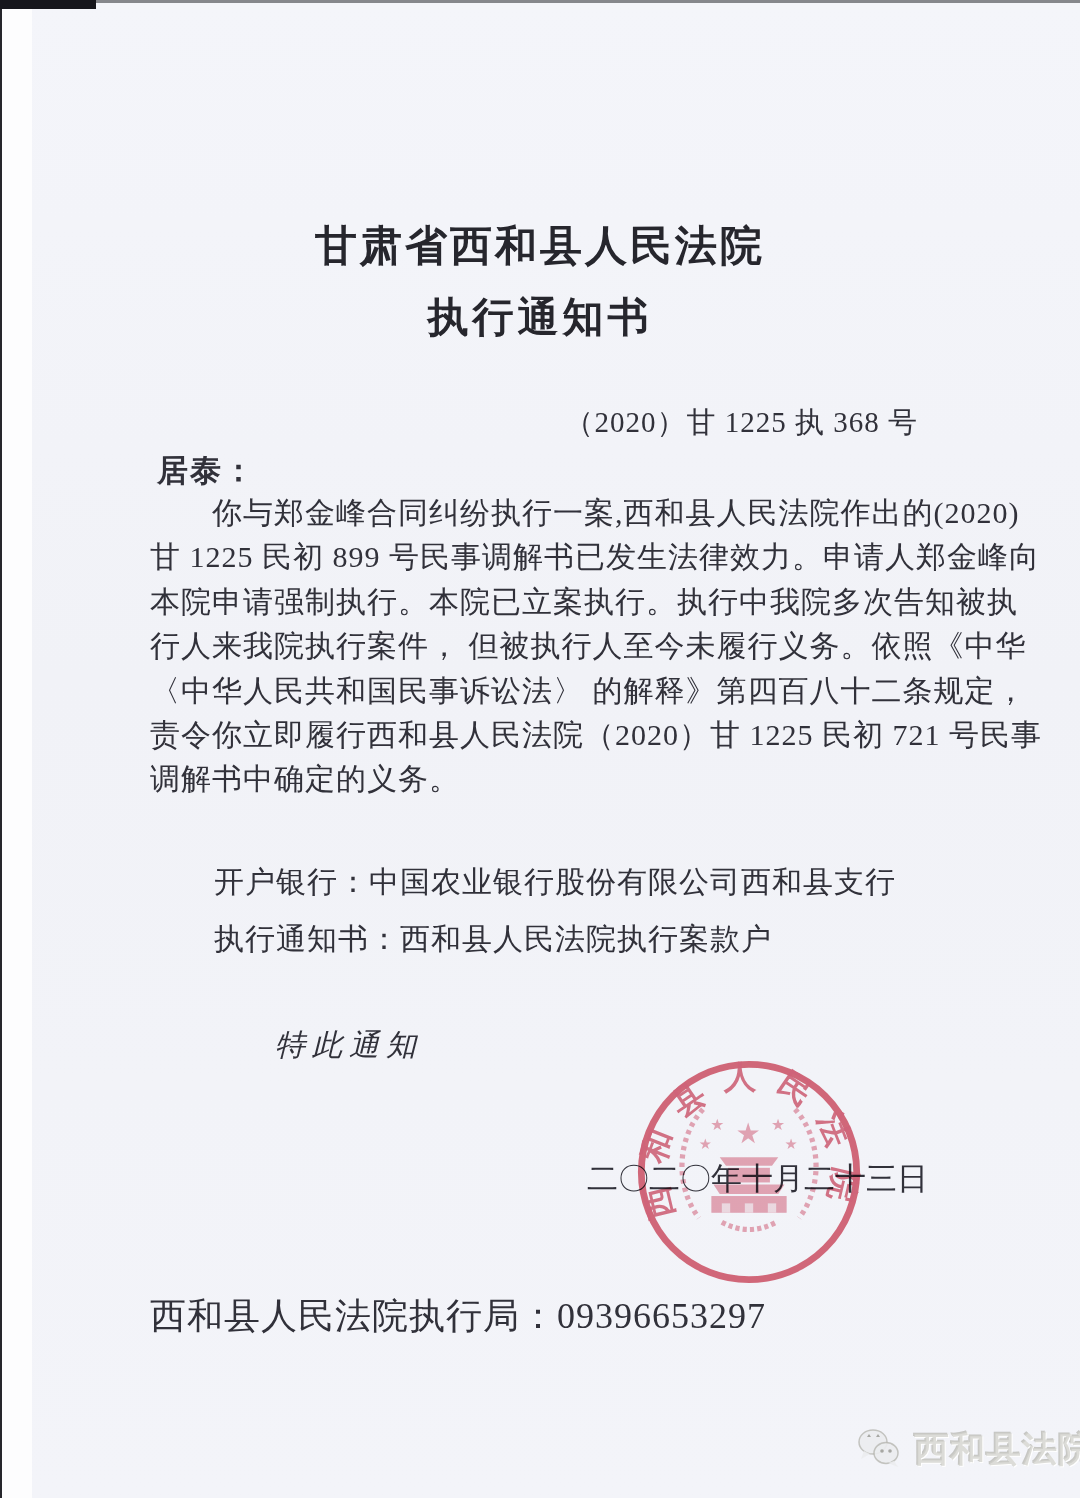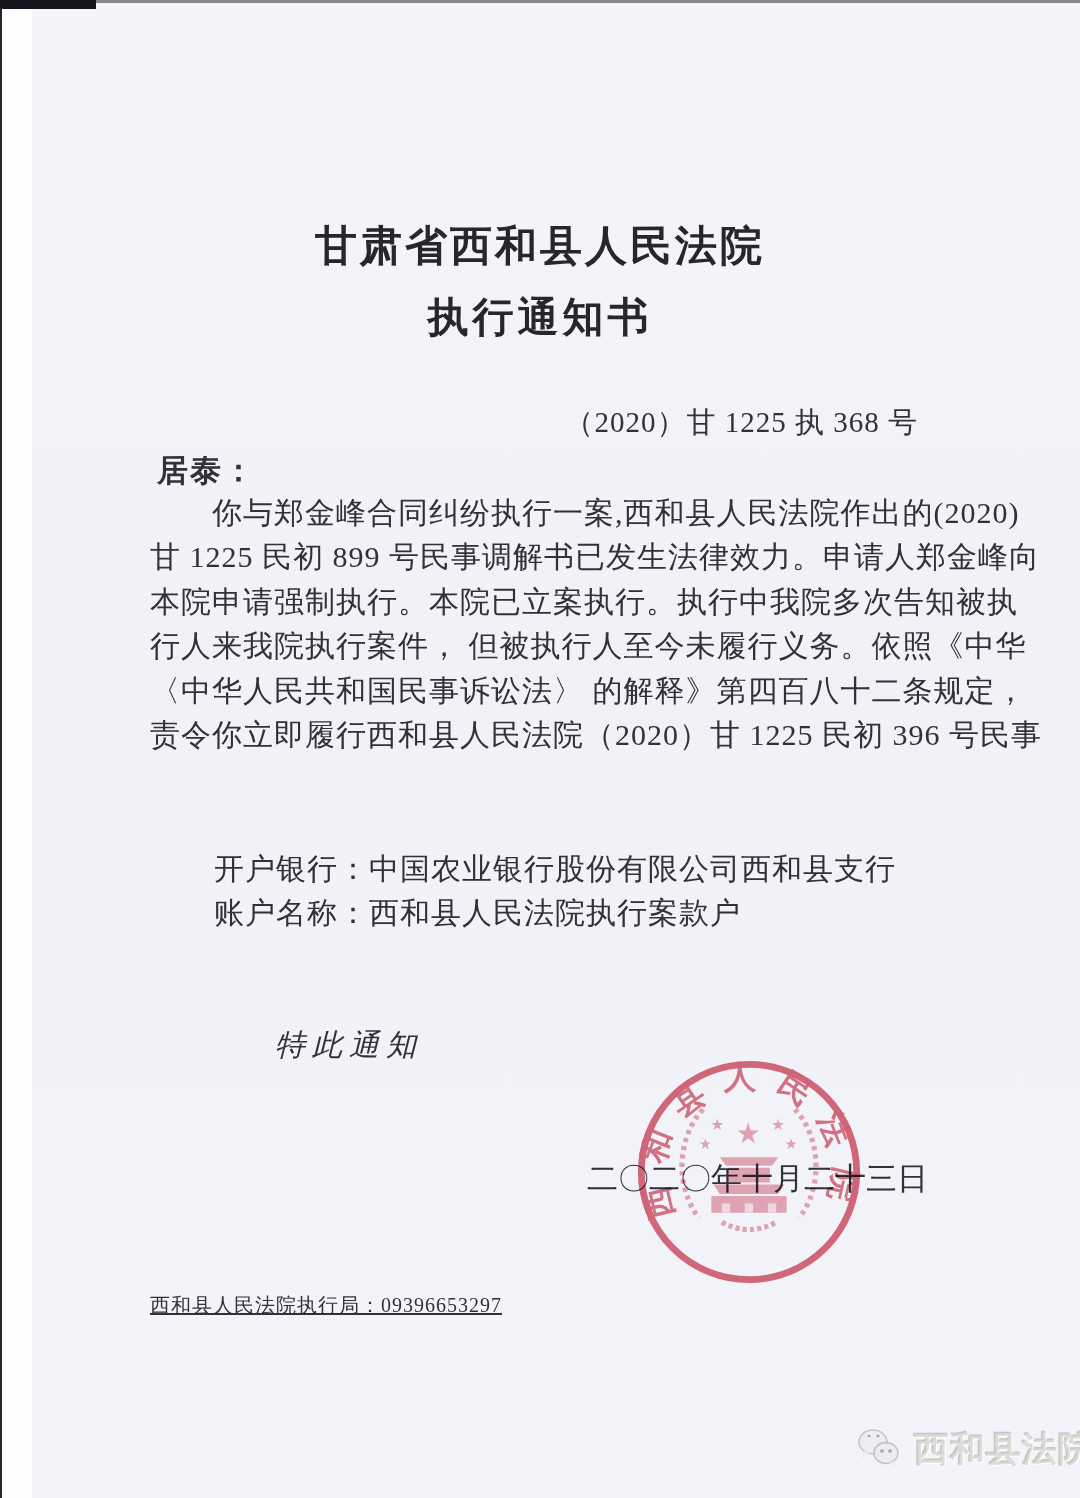--- a/index.html
+++ b/index.html
@@ -38,33 +38,33 @@
     position:absolute;left:150px;top:491px;width:860px;
     font-size:30px;line-height:44.4px;letter-spacing:1px;
   }
   .body-text .line{white-space:nowrap;height:44.4px;}
   .body-text .line.indent{padding-left:62px;}
 
   .bank-block{
     position:absolute;left:214px;top:847px;
     font-size:30px;line-height:44.4px;letter-spacing:1px;
   }
-  .bank-block .bank-row{white-space:nowrap;height:44.4px;}
+  .bank-block .bank-row{white-space:nowrap;height:44.4px;margin-top:13px;}
 
   .closing{
     position:absolute;left:275px;top:1025px;
     font-size:30px;letter-spacing:7px;font-style:italic;
   }
   .date-line{
     position:absolute;top:1158px;right:152px;
     font-size:31px;letter-spacing:0px;white-space:nowrap;z-index:2;
   }
   .footer-line{
     position:absolute;left:150px;top:1292px;
-    font-size:20px;letter-spacing:1px;white-space:nowrap;text-decoration:underline;
+    font-size:36px;letter-spacing:1px;white-space:nowrap;
   }
 
   .seal{
     position:absolute;left:634px;top:1057px;width:230px;height:230px;
     z-index:3;mix-blend-mode:multiply;opacity:.92;pointer-events:none;
     filter:blur(.4px);
   }
 
   .watermark{
     position:absolute;left:856px;top:1424px;height:50px;
@@ -101,29 +101,30 @@
 
       <div class="line">甘 1225 民初 899 号民事调解书已发生法律效力。申请人郑金峰向</div>
 
       <div class="line">本院申请强制执行。本院已立案执行。执行中我院多次告知被执</div>
 
       <div class="line">行人来我院执行案件， 但被执行人至今未履行义务。依照《中华</div>
 
 
       <div class="line">〈中华人民共和国民事诉讼法〉 的解释》第四百八十二条规定，</div>
 
-      <div class="line">责令你立即履行西和县人民法院（2020）甘 1225 民初 396 号民事</div>
+      <div class="line">责令你立即履行西和县人民法院（2020）甘 1225 民初 721 号民事</div>
 
+      <div class="line">调解书中确定的义务。</div>
     </div>
 
   <div class="bank-block ink">
 
       <div class="bank-row"><span>开户银行：</span><span>中国农业银行股份有限公司西和县支行</span></div>
 
-      <div class="bank-row"><span>账户名称：</span><span>西和县人民法院执行案款户</span></div>
+      <div class="bank-row"><span>执行通知书：</span><span>西和县人民法院执行案款户</span></div>
 
     </div>
 
   <div class="closing ink">特此通知</div>
 
   <div class="date-line ink">二〇二〇年十月二十三日</div>
 
   <svg class="seal" viewBox="0 0 220 220" xmlns="http://www.w3.org/2000/svg">
     <circle cx="110" cy="110" r="103" fill="none" stroke="#d4495c" stroke-width="6.5" opacity="0.88"></circle>
     <defs>

